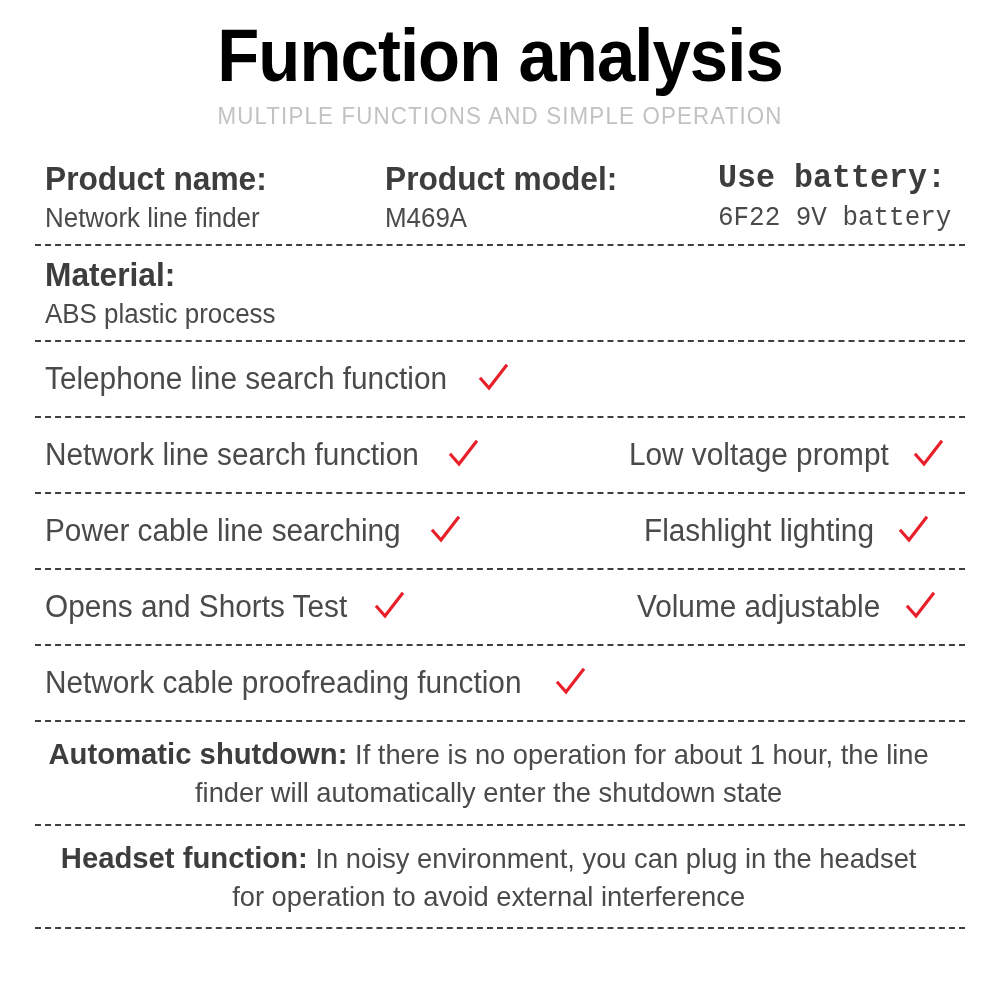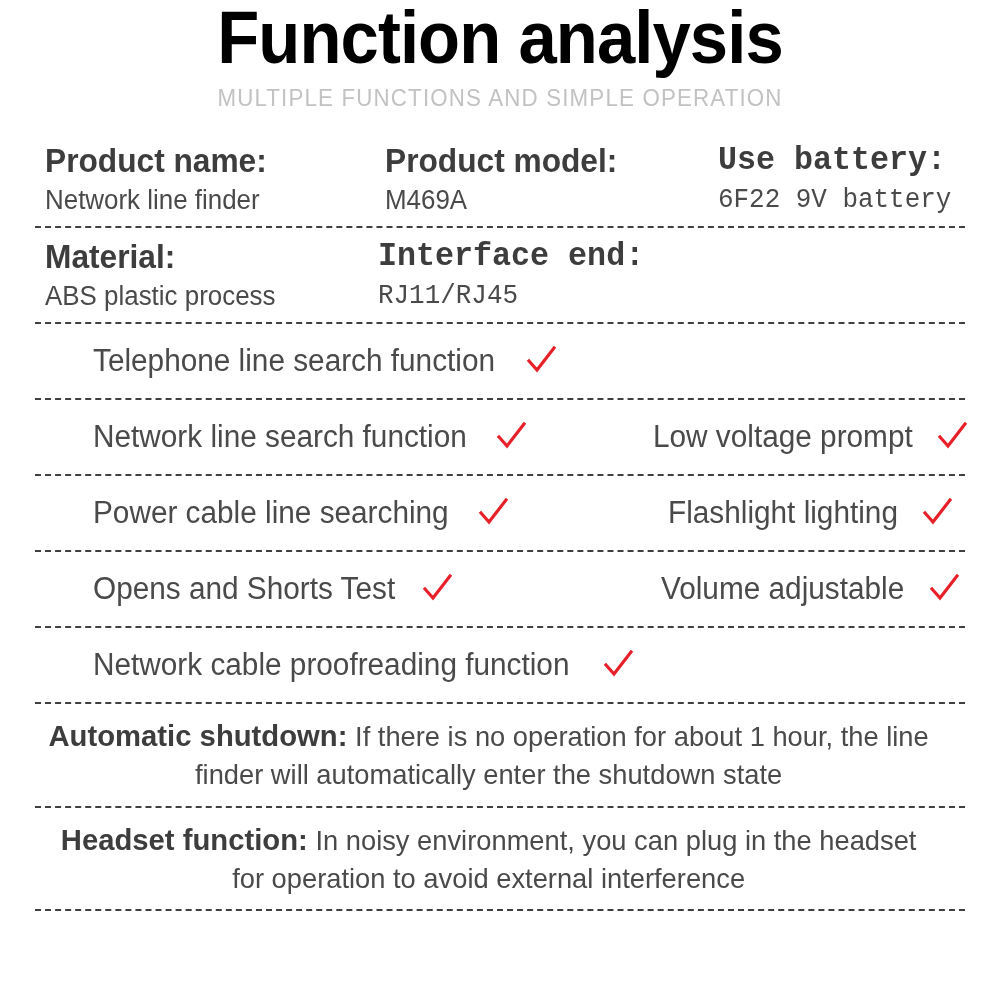--- a/index.html
+++ b/index.html
@@ -19,20 +19,21 @@
     width: 1000px;
     height: 1000px;
     box-sizing: border-box;
     padding: 0;
     position: relative;
   }
 
   
   .header {
     text-align: center;
+    padding-top: 18px;
   }
   .main-title {
     font-family: "Liberation Sans", sans-serif;
     font-size: 74px;
     font-weight: bold;
     color: #000000;
     letter-spacing: -1px;
     line-height: 1.02;
     transform: scaleX(0.93);
     transform-origin: center;
@@ -92,21 +93,20 @@
     font-size: 23px;
   }
 
   
   .feat-row {
     display: flex;
     align-items: center;
     height: 74px;
     padding-left: 45px;
     box-sizing: border-box;
-    margin-left: 48px;
   }
   .feat-left {
     width: 545px;
     display: flex;
     align-items: center;
     box-sizing: border-box;
   }
   .feat-right {
     flex: 1;
     display: flex;
@@ -184,24 +184,20 @@
     </div>
   </div>
 
   <div class="dashed"></div>
 
   <div class="spec-row">
     <div class="spec-col c2">
       <div class="spec-label">Material:</div>
       <div class="spec-value">ABS plastic process</div>
     </div>
-    <div class="spec-col c3">
-      <div class="spec-label">Interface end:</div>
-      <div class="spec-value">RJ11/RJ45</div>
-    </div>
   </div>
 
   <div class="dashed"></div>
 
   <div class="feat-row">
     <div class="feat-left">
       <span class="feat-text">Telephone line search function</span>
       <span class="check">
         <svg width="30" height="30" viewBox="0 0 30 30">
             <path d="M3 15 L11 24 L28 2" fill="none" stroke="#e8202a" stroke-width="3.2" stroke-linecap="square"></path>

